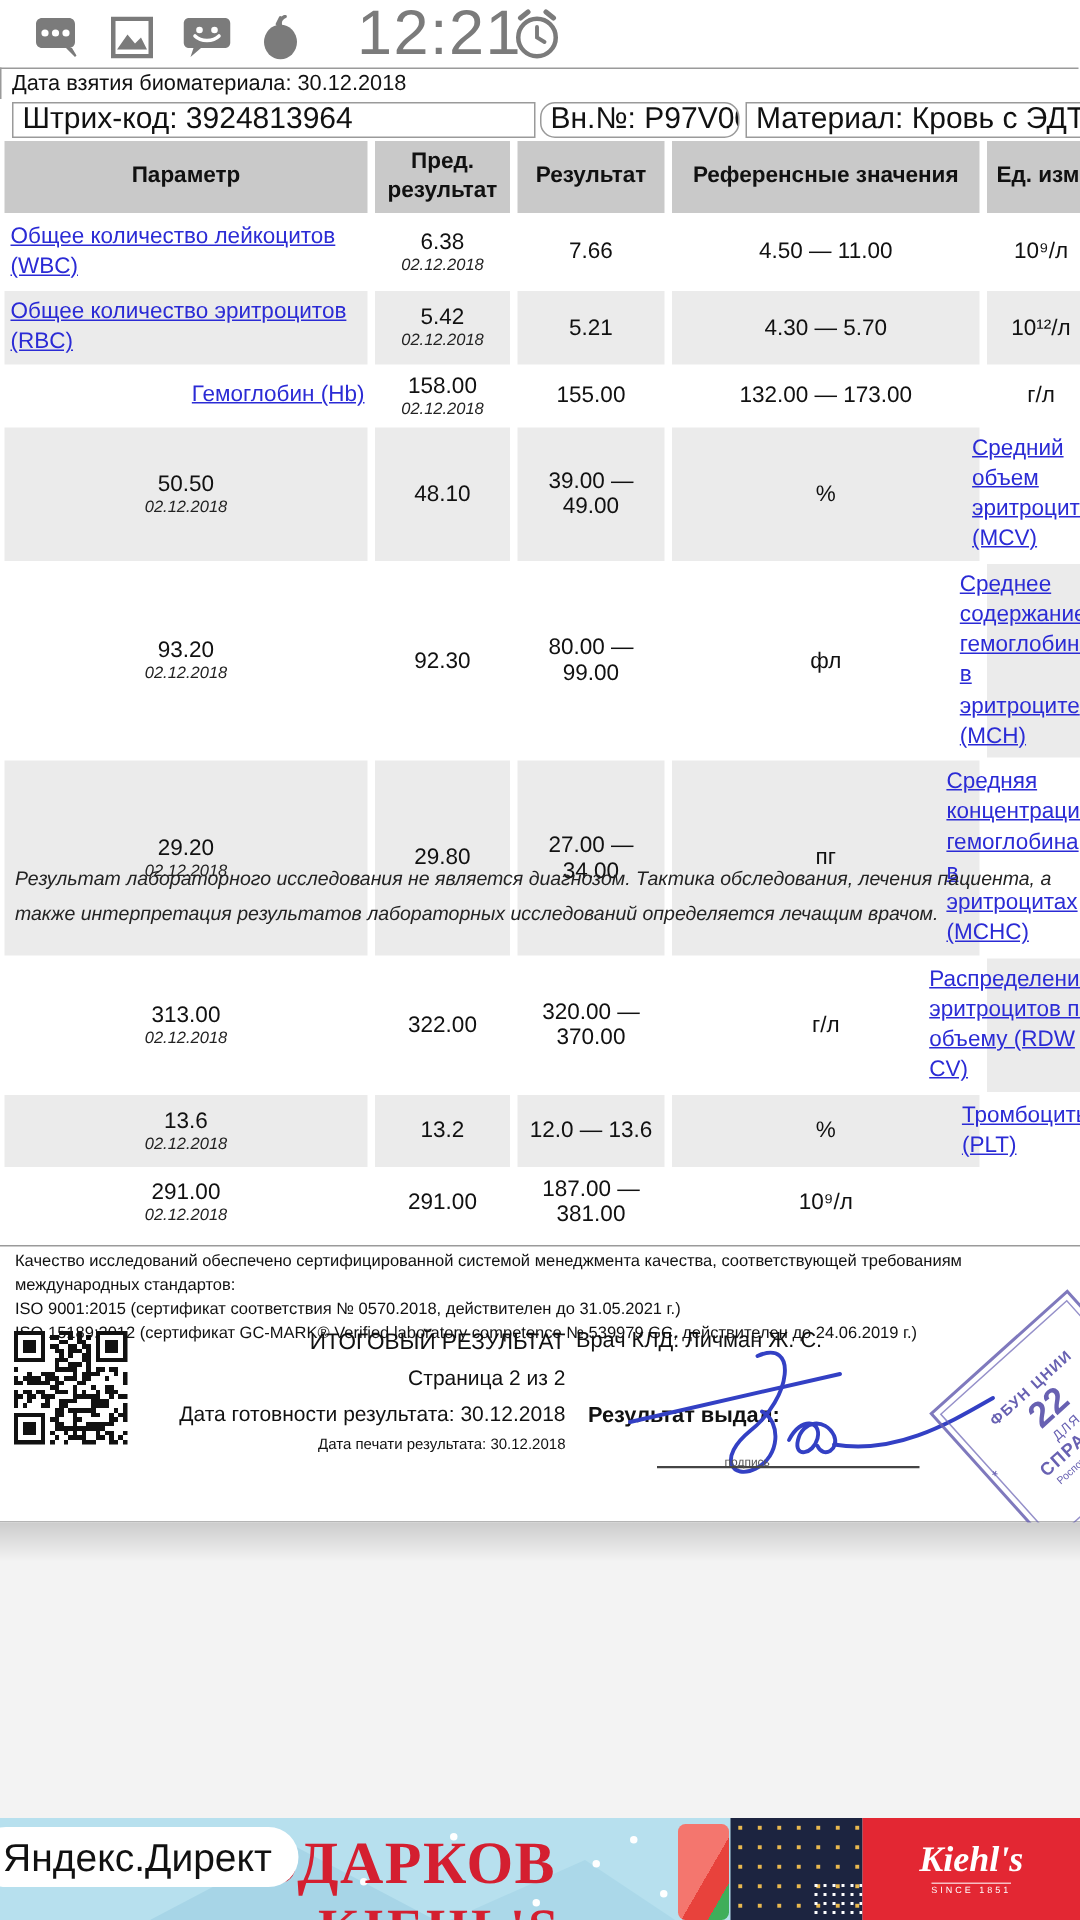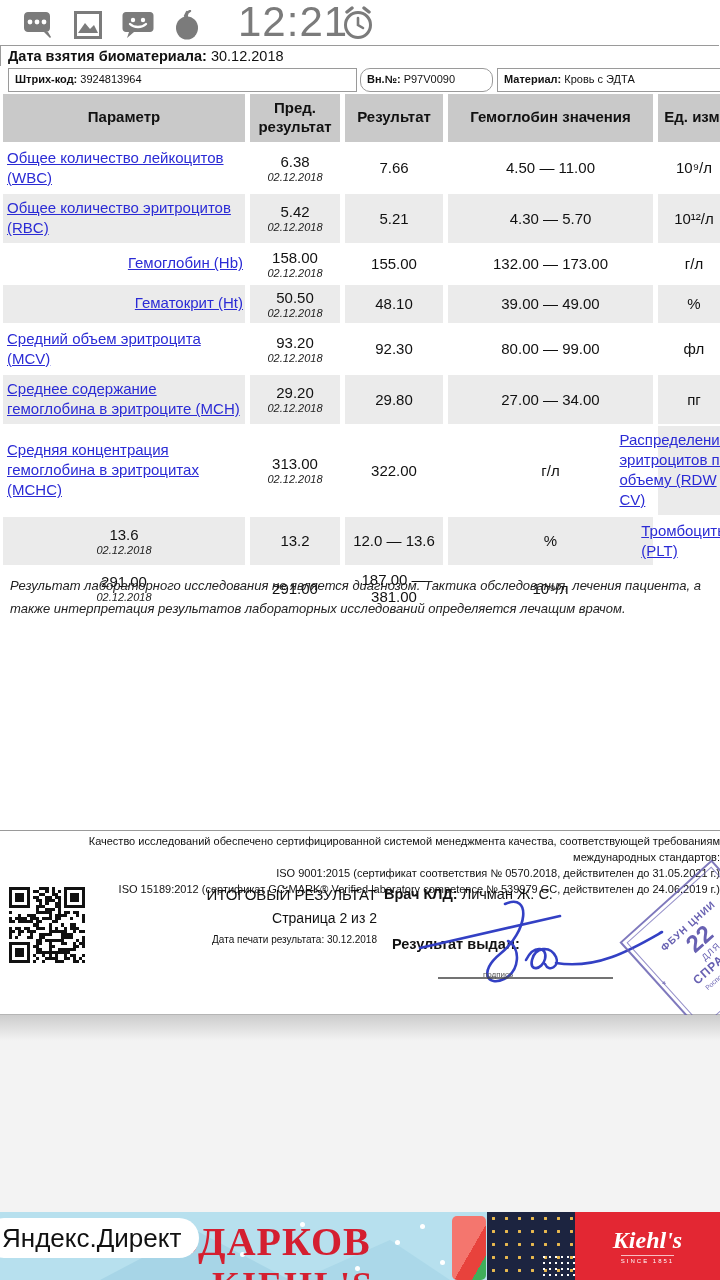--- a/index.html
+++ b/index.html
@@ -9,40 +9,40 @@
   .statusbar{position:absolute;left:0;top:0;width:720px;height:44px;background:#fff;}
   .sb-icons{position:absolute;left:20px;top:10px;display:flex;gap:20px;align-items:center;}
   .sb-icons svg{display:block;}
   .sb-time{position:absolute;left:238px;top:-2px;font-size:42px;color:#7b7b7b;letter-spacing:1px;}
   .sb-clock{position:absolute;left:340px;top:6px;}
   
   .doc{position:absolute;left:0;top:44px;width:720px;height:970px;background:#fff;border-bottom:1px solid #b5b5b5;}
   .hdr1{position:absolute;left:0;top:1px;width:719px;height:21px;border-top:1px solid #9a9a9a;border-left:1px solid #9a9a9a;
     font-size:14.5px;line-height:21px;padding-left:7px;box-sizing:border-box;white-space:nowrap;}
   .hdr2{position:absolute;left:0;top:24px;height:24px;width:740px;}
-  .hbox{position:absolute;top:0;height:24px;border:1px solid #9a9a9a;font-size:11px;line-height:21px;
+  .hbox{position:absolute;top:0;height:24px;border:1px solid #9a9a9a;font-size:20px;line-height:21px;
     padding-left:6px;box-sizing:border-box;white-space:nowrap;overflow:hidden;background:#fff;}
-  .b{font-weight:bold;}
+  .b{font-weight:normal;}
   
   .rtable{position:absolute;left:3px;top:50px;width:730px;display:grid;
     grid-template-columns:242px 90px 98px 205px 72px;column-gap:5px;row-gap:2px;}
   .th{background:#c9c9c9;font-weight:bold;font-size:15px;display:flex;align-items:center;justify-content:center;
     text-align:center;padding:5px 2px;line-height:1.25;}
   .td{display:flex;flex-direction:column;align-items:center;justify-content:center;text-align:center;
     font-size:15px;padding:4px 2px;min-height:34px;box-sizing:border-box;}
   .td.alt{background:#ebebeb;}
   .td.param{align-items:flex-end;text-align:left;justify-content:center;padding-left:4px;}
   .plink{color:#2b2bd5;text-decoration:underline;line-height:1.35;cursor:pointer;}
   .pdate{font-size:11px;font-style:italic;color:#222;margin-top:1px;}
   
   .disclaimer{position:absolute;left:10px;top:518px;width:694px;font-size:13px;font-style:italic;
     line-height:1.75;color:#222;}
   
   .quality{position:absolute;left:0;top:786px;width:720px;border-top:1px solid #9a9a9a;
-    font-size:11px;line-height:1.45;padding:3px 0 0 10px;box-sizing:border-box;color:#111;text-align:right;}
+    font-size:11px;line-height:1.45;padding:3px 0 0 10px;box-sizing:border-box;color:#111;}
   
   .footer{position:absolute;left:0;top:840px;width:720px;height:130px;}
   .qr{position:absolute;left:9px;top:3px;}
   .fin{position:absolute;left:95px;top:2px;width:282px;text-align:right;}
   .fin .l1{font-size:15px;margin-bottom:7px;}
   .fin .l2,.fin .l3{font-size:14px;margin-bottom:8px;}
   .fin .l4{font-size:10px;}
   .doctor{position:absolute;left:384px;top:2px;font-size:14.5px;white-space:nowrap;}
   .issued{position:absolute;left:392px;top:52px;font-size:14.5px;font-weight:bold;white-space:nowrap;}
   .sig{position:absolute;left:408px;top:6px;}
@@ -153,21 +153,21 @@
       <div class="hbox" style="left:497px;width:240px;">
         <span class="b">Материал:</span>
         <span>Кровь с ЭДТА</span>
       </div>
     </div>
 
     <div class="rtable" id="rtable">
       <div class="th">Параметр</div>
       <div class="th">Пред. результат</div>
       <div class="th">Результат</div>
-      <div class="th">Гемоглобин значения</div>
+      <div class="th">Референсные значения</div>
       <div class="th">Ед. изм.</div>
     <div class="td param">
           <span class="plink">Общее количество лейкоцитов (WBC)</span>
         </div>
         <div class="td prev">
           <div>6.38</div>
           <div class="pdate">02.12.2018</div>
         </div>
         <div class="td res">7.66</div>
         <div class="td ref">4.50 — 11.00</div>
@@ -185,23 +185,20 @@
         <div class="td param">
           <span class="plink">Гемоглобин (Hb)</span>
         </div>
         <div class="td prev">
           <div>158.00</div>
           <div class="pdate">02.12.2018</div>
         </div>
         <div class="td res">155.00</div>
         <div class="td ref">132.00 — 173.00</div>
         <div class="td unit">г/л</div>
-        <div class="td param alt">
-          <span class="plink">Гематокрит (Ht)</span>
-        </div>
         <div class="td prev alt">
           <div>50.50</div>
           <div class="pdate">02.12.2018</div>
         </div>
         <div class="td res alt">48.10</div>
         <div class="td ref alt">39.00 — 49.00</div>
         <div class="td unit alt">%</div>
         <div class="td param">
           <span class="plink">Средний объем эритроцита (MCV)</span>
         </div>
@@ -223,20 +220,21 @@
         <div class="td ref alt">27.00 — 34.00</div>
         <div class="td unit alt">пг</div>
         <div class="td param">
           <span class="plink">Средняя концентрация гемоглобина в эритроцитах (MCHC)</span>
         </div>
         <div class="td prev">
           <div>313.00</div>
           <div class="pdate">02.12.2018</div>
         </div>
         <div class="td res">322.00</div>
+        <div class="td ref">320.00 — 370.00</div>
         <div class="td unit">г/л</div>
         <div class="td param alt">
           <span class="plink">Распределение эритроцитов по объему (RDW CV)</span>
         </div>
         <div class="td prev alt">
           <div>13.6</div>
           <div class="pdate">02.12.2018</div>
         </div>
         <div class="td res alt">13.2</div>
         <div class="td ref alt">12.0 — 13.6</div>
@@ -486,20 +484,21 @@
           <rect x="19" y="1" width="5" height="5" fill="#fff"></rect>
           <rect x="20" y="2" width="3" height="3" fill="#111"></rect>
           <rect x="0" y="18" width="7" height="7" fill="#111"></rect>
           <rect x="1" y="19" width="5" height="5" fill="#fff"></rect>
           <rect x="2" y="20" width="3" height="3" fill="#111"></rect>
         </svg>
 
       <div class="fin">
         <div class="l1">ИТОГОВЫЙ РЕЗУЛЬТАТ</div>
         <div class="l2">Страница 2 из 2</div>
+        <div class="l3">Дата готовности результата: 30.12.2018</div>
         <div class="l4">Дата печати результата: 30.12.2018</div>
       </div>
 
       <div class="doctor">
         <span class="b">Врач КЛД:</span>
         <span>Личман Ж. С.</span>
       </div>
       <div class="issued">Результат выдал:</div>
 
       <svg class="sig" width="270" height="100" viewBox="0 0 270 100">

